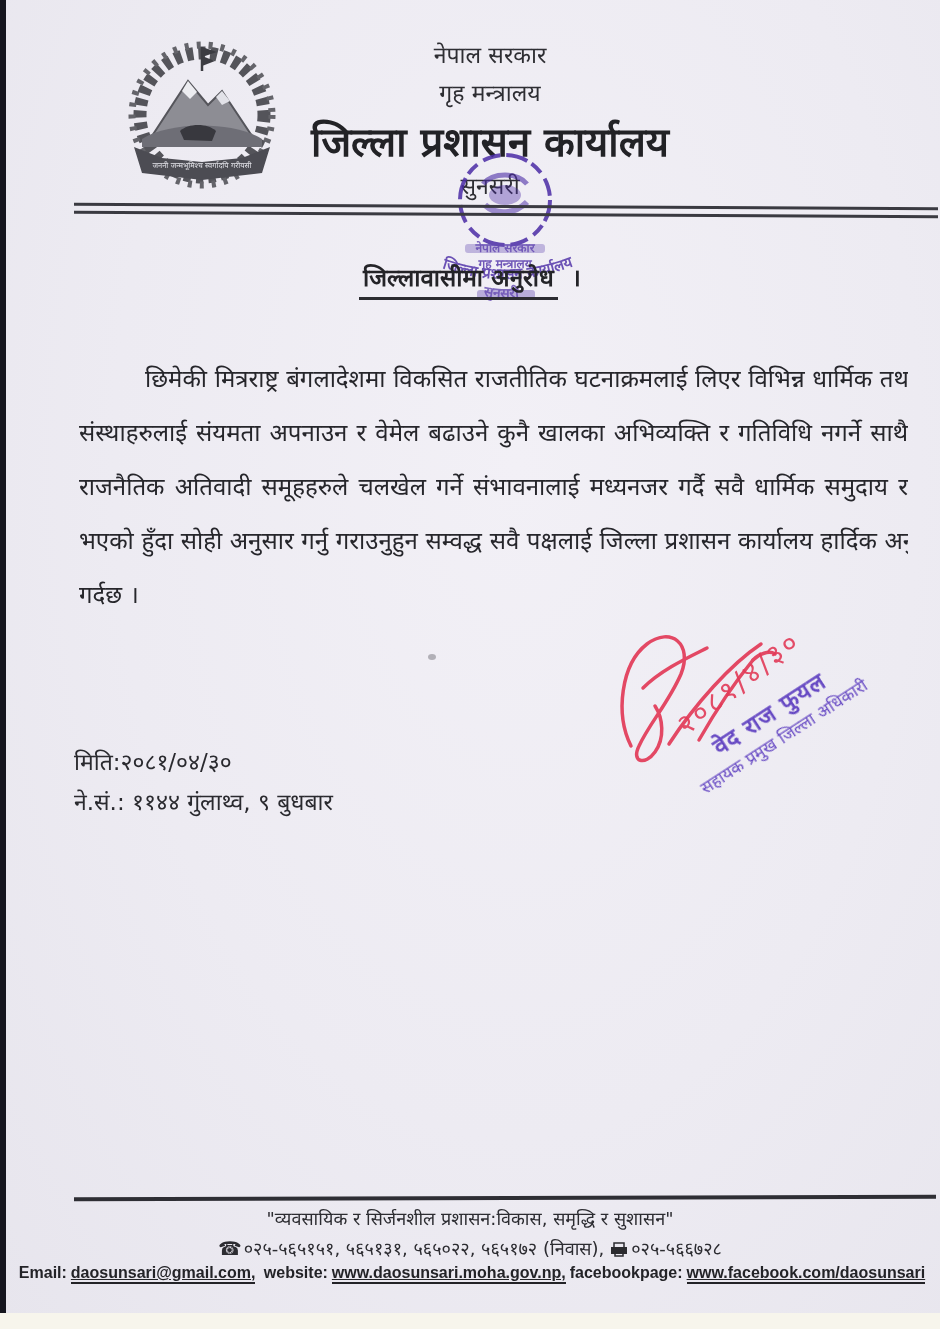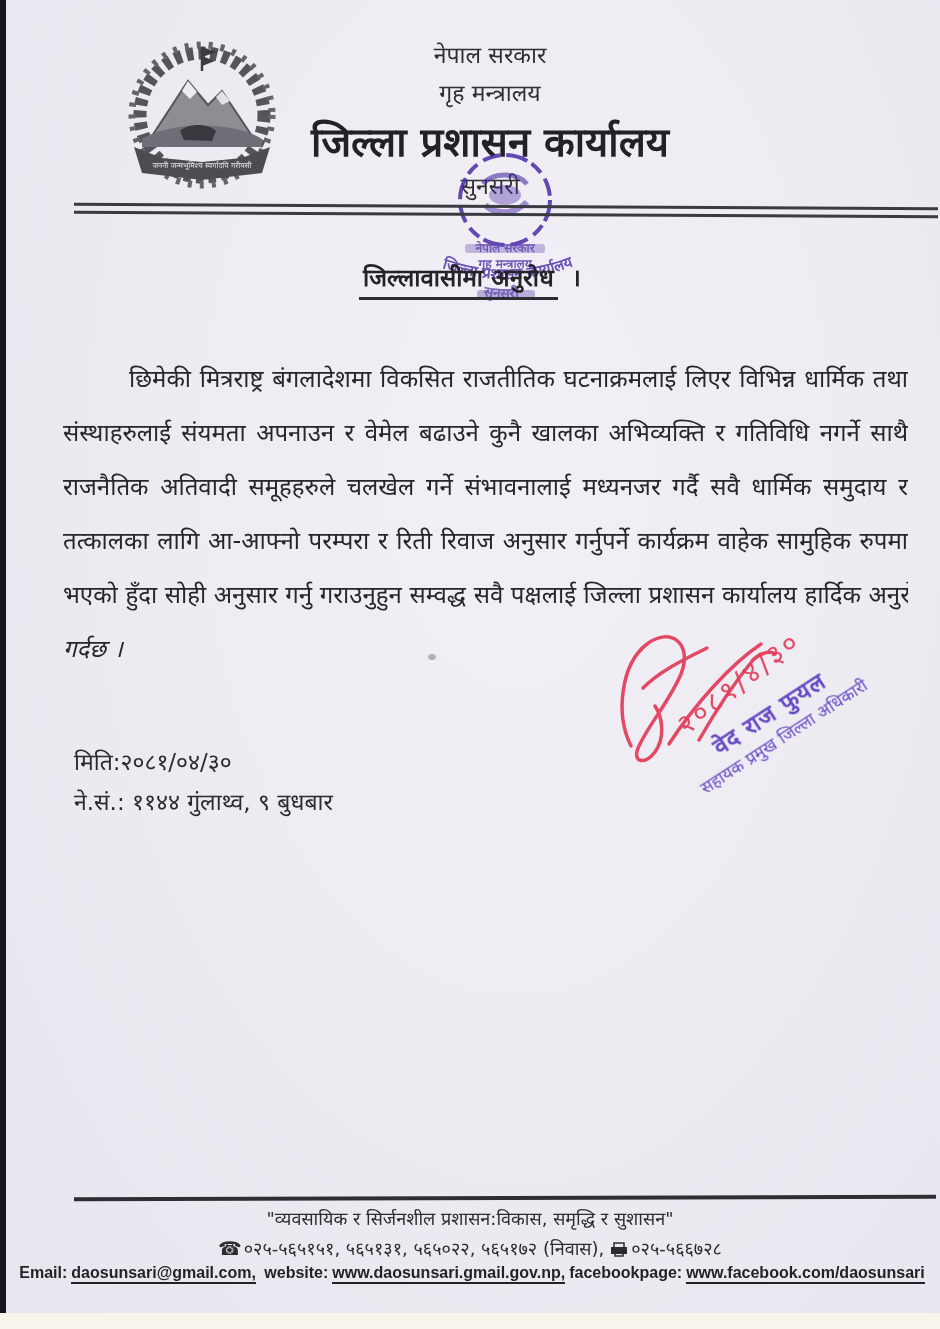--- a/index.html
+++ b/index.html
@@ -32,23 +32,23 @@
     border-top:3px solid #3a3a41;border-bottom:3px solid #3a3a41;
     transform:rotate(.3deg);
   }
 
   .doc-title{position:absolute;left:0;top:260px;width:940px;text-align:center;font-size:24px;font-weight:bold;color:#242428;}
   .doc-title .u{border-bottom:3px solid #2c2c31;padding:0 4px 5px 4px;}
   .doc-title .danda{margin-left:14px;}
 
   
   .body-block{position:absolute;left:63px;top:352px;width:845px;font-size:24px;color:#26262b;}
-  .bline{height:54px;line-height:54px;white-space:nowrap;overflow:hidden;text-align:justify;text-align-last:justify;}
+  .bline{height:54px;line-height:54px;white-space:nowrap;overflow:hidden;text-align:justify;text-align-last:justify;margin-left:16px;}
   .bline.first{text-indent:66px;}
-  .bline.last{text-align-last:left;font-style:italic;}
+  .bline.last{text-align-last:left;}
 
   .speck{position:absolute;left:428px;top:654px;width:8px;height:6px;background:rgba(60,60,70,.35);border-radius:50%;}
 
   
   .sig-svg{position:absolute;left:603px;top:618px;width:200px;height:160px;}
   .sig-date{
     position:absolute;left:668px;top:712px;
     transform:rotate(-38deg);transform-origin:0 0;
     font-size:28px;color:#e23b58;letter-spacing:3px;white-space:nowrap;
     opacity:.9;
@@ -67,21 +67,21 @@
   
   .footer-rule{position:absolute;left:74px;top:1196px;width:862px;height:4px;background:#2e2e34;transform:rotate(-.15deg);}
   .footer-motto{position:absolute;left:0;top:1206px;width:940px;text-align:center;font-size:18px;color:#2c2c31;}
   .footer-phone{position:absolute;left:0;top:1236px;width:940px;text-align:center;font-size:18px;color:#2c2c31;}
   .footer-phone .picon{font-size:19px;margin-right:2px;}
   .footer-phone .fax-icon{display:inline-block;vertical-align:-2px;margin:0 3px 0 6px;}
   .footer-email{
     position:absolute;left:0;top:1264px;width:940px;text-align:center;
     font-family:"Liberation Sans","DejaVu Sans",sans-serif;font-weight:bold;font-size:16px;color:#232327;
   }
-  .footer-email .uv{border-bottom:2px solid #232327;padding-bottom:1px;}
+  .footer-email .uv{border-bottom:2px solid #232327;padding-bottom:1px;text-decoration:underline;}
   .footer-email .lbl{margin:0 4px;text-align:right;}
 </style>
 </head>
 <body>
 
 <div class="page">
 
   <div class="scan-edge-left"></div>
   <div class="scan-edge-bottom"></div>
 
@@ -133,21 +133,20 @@
   <div class="double-rule"></div>
 
   <div class="doc-title">
     <span class="u">जिल्लावासीमा अनुरोध</span><span class="danda">।</span>
   </div>
 
   <div class="body-block">
     <div class="bline first">छिमेकी मित्रराष्ट्र बंगलादेशमा विकसित राजतीतिक घटनाक्रमलाई लिएर विभिन्न धार्मिक तथा</div>
     <div class="bline">संस्थाहरुलाई संयमता अपनाउन र वेमेल बढाउने कुनै खालका अभिव्यक्ति र गतिविधि नगर्ने साथै</div>
     <div class="bline">राजनैतिक अतिवादी समूहहरुले चलखेल गर्ने संभावनालाई मध्यनजर गर्दै सवै धार्मिक समुदाय र</div>
-    <div class="bline">तत्कालका लागि आ-आफ्नो परम्परा र रिती रिवाज अनुसार गर्नुपर्ने कार्यक्रम वाहेक सामुहिक रुपमा</div>
     <div class="bline">भएको हुँदा सोही अनुसार गर्नु गराउनुहुन सम्वद्ध सवै पक्षलाई जिल्ला प्रशासन कार्यालय हार्दिक अनुरोध</div>
     <div class="bline last">गर्दछ ।</div>
   </div>
 
   <div class="speck"></div>
 
   <svg class="sig-svg" viewBox="0 0 200 160">
     <g fill="none" stroke="#e23b58" stroke-width="3.5" stroke-linecap="round" opacity=".92">
       <path d="M28,128 C12,96 18,46 44,26 C68,8 90,26 78,56 C66,84 46,106 36,128 C28,144 42,148 52,134 C62,120 60,100 52,88"></path>
       <path d="M40,70 C58,52 84,40 104,30"></path>
@@ -175,16 +174,16 @@
   <div class="footer-phone">
     <span class="picon">☎</span><span>०२५-५६५१५१, ५६५१३१, ५६५०२२, ५६५१७२ (निवास),</span><span class="fax-icon"><svg width="18" height="15" viewBox="0 0 18 15">
           <rect x="4" y="1" width="10" height="5" fill="none" stroke="#2b2b2f" stroke-width="1.5"></rect>
           <rect x="1" y="5" width="16" height="7" fill="#2b2b2f"></rect>
           <rect x="5" y="10" width="8" height="4" fill="none" stroke="#2b2b2f" stroke-width="1.5"></rect>
         </svg></span><span>०२५-५६६७२८</span>
   </div>
 
   <div class="footer-email">
     <span class="lbl">Email:</span><span class="uv">daosunsari@gmail.com,</span>
-    <span class="lbl">website:</span><span class="uv">www.daosunsari.gmail.gov.np,</span><span class="lbl">facebookpage:</span><span class="uv">www.facebook.com/daosunsari</span>
+    <span class="lbl">website:</span><span class="uv">www.daosunsari.moha.gov.np,</span><span class="lbl">facebookpage:</span><span class="uv">www.facebook.com/daosunsari</span>
   </div>
 
 </div>
 
 </body></html>

